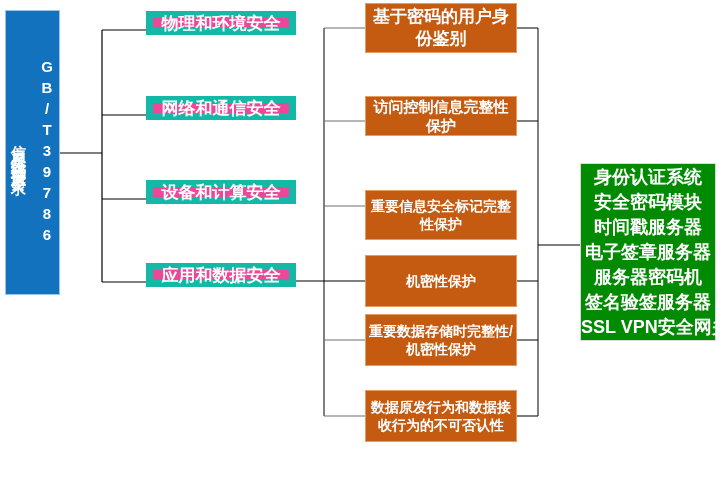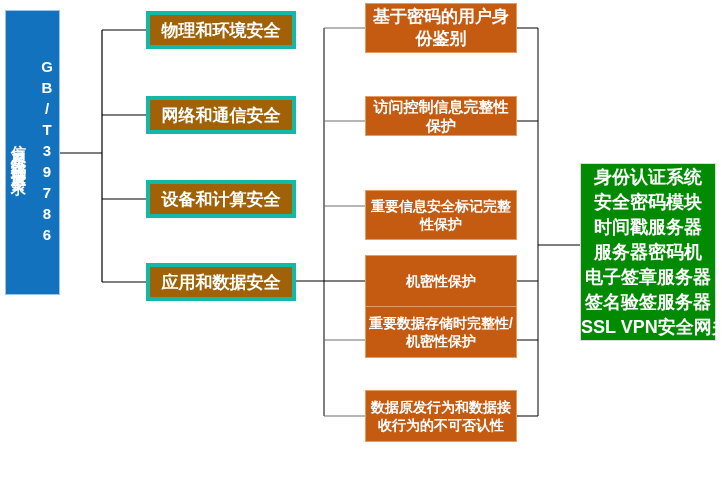--- a/index.html
+++ b/index.html
@@ -18,22 +18,22 @@
     background:#1272BD; border:1px solid #9DC3E6;
     display:flex; flex-direction:row; justify-content:center; align-items:center; gap:4px;
   }
   .vcol {
     writing-mode:vertical-rl; text-orientation:upright;
     font-size:15px; letter-spacing:4px; line-height:24px; white-space:nowrap;
   }
 
   
   .blue-box {
-    left:146px; width:150px; height:38px;
-    background:#a16207; border:4px solid #14b8a6;
+    left:146px; width:150px; height:24px;
+    background:#ec4899; border:7px solid #14b8a6;
     display:flex; align-items:center; justify-content:center;
     font-size:17px;
   }
 
   
   .orange-box {
     left:365px; width:152px;
     background:#C55A11; border:1px solid #E59B62;
     display:flex; flex-direction:column; align-items:center; justify-content:center;
     text-align:center; line-height:1.3; padding:8px 2px;
@@ -92,32 +92,32 @@
     <span>访问控制信息完整性</span>
     <span>保护</span>
   </div>
   <div class="node orange-box o-sm" style="top:190px;height:50px">
     <span>重要信息安全标记完整</span>
     <span>性保护</span>
   </div>
   <div class="node orange-box o-sm" style="top:255px;height:52px">
     <span>机密性保护</span>
   </div>
-  <div class="node orange-box o-sm" style="top:306px;height:52px">
+  <div class="node orange-box o-sm" style="top:314px;height:52px">
     <span>重要数据存储时完整性/</span>
     <span>机密性保护</span>
   </div>
   <div class="node orange-box o-sm" style="top:390px;height:52px">
     <span>数据原发行为和数据接</span>
     <span>收行为的不可否认性</span>
   </div>
 
   <div class="node green-box">
     <div>身份认证系统</div>
     <div>安全密码模块</div>
     <div>时间戳服务器</div>
+    <div>电子签章服务器</div>
     <div>服务器密码机</div>
-    <div>电子签章服务器</div>
     <div>签名验签服务器</div>
     <div>SSL VPN安全网关</div>
   </div>
 
 </div>
 
 </body></html>

